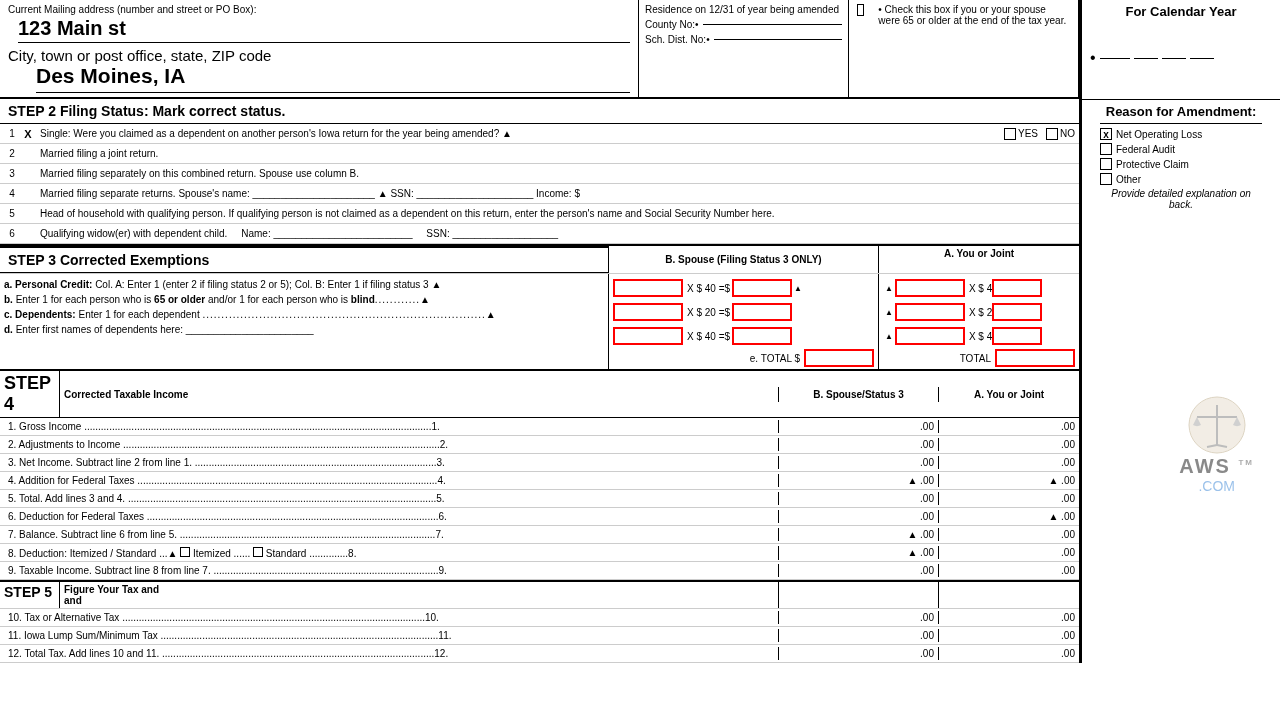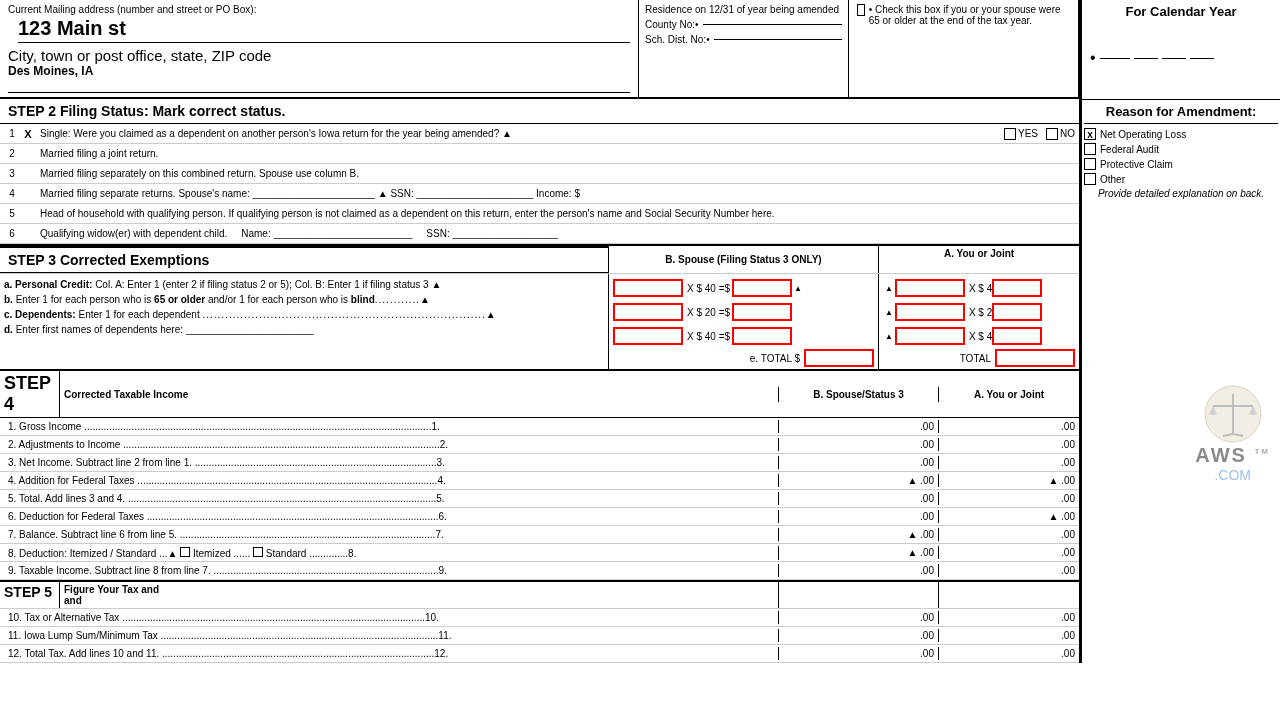--- a/index.html
+++ b/index.html
@@ -44,25 +44,25 @@
       margin-top: 2px;
       margin-left: 10px;
       border-bottom: 1px solid #000;
       padding-bottom: 2px;
     }
     .city-label {
       font-size: 15px;
       margin-top: 4px;
     }
     .city-value {
-      font-size: 12px;
-      font-weight: bold;
-      margin-left: 0;
-      border-bottom: 1px solid #000;
-      padding-bottom: 14px;
+      font-size: 21px;
+      font-weight: bold;
+      margin-left: 28px;
+      border-bottom: 1px solid #000;
+      padding-bottom: 4px;
     }
     .residence-block {
       width: 210px;
       padding: 4px 6px;
       border-right: 1px solid #000;
       font-size: 10px;
     }
     .county-block {
       margin-top: 0;
     }
@@ -208,21 +208,21 @@
       width: 140px;
       display: flex;
       align-items: center;
       justify-content: flex-end;
       padding: 1px 4px;
       font-size: 10px;
     }
 
     
     .right-top {
-      padding: 4px 2px;
+      padding: 4px 18px;
       font-size: 10px;
     }
     .right-title {
       font-weight: bold;
       font-size: 13px;
       text-align: center;
       border-bottom: 1px solid #000;
       padding-bottom: 4px;
       margin-bottom: 4px;
     }
@@ -282,21 +282,21 @@
             <span class="county-line"></span>
           </div>
           <div class="county-row">
             <span>Sch. Dist. No:</span>
             <span> •</span>
             <span class="county-line"></span>
           </div>
         </div>
       </div>
       <div class="checkbox-block">
-        <div style="display:flex;align-items:flex-start;gap:4px;">
+        <div style="display:flex;align-items:flex-start;gap:14px;">
           <div class="cb"></div>
           <div>• Check this box if you or your spouse were 65 or older at the end of the tax year.</div>
         </div>
       </div>
     </div>
 
     <div class="step2-header">STEP 2 Filing Status: Mark correct status.</div>
 
     <div>
 
@@ -562,21 +562,21 @@
         <span>Protective Claim</span>
       </div>
       <div class="amendment-row">
         <div class="amendment-cb"></div>
         <span>Other</span>
       </div>
       <div class="provide-detail">Provide detailed explanation on back.</div>
     </div>
 
     <div style="position:relative;height:300px;">
-      <div style="position:absolute;bottom:20px;right:10px;opacity:0.55;">
+      <div style="position:absolute;bottom:20px;right:26px;opacity:0.55;">
 
         <svg width="60" height="60" viewBox="0 0 60 60" style="display:block;margin:0 auto;">
           <circle cx="30" cy="30" r="28" fill="#e8e0d0" stroke="#c0b090" stroke-width="1"></circle>
           <line x1="30" y1="10" x2="30" y2="50" stroke="#888" stroke-width="2"></line>
           <line x1="10" y1="22" x2="50" y2="22" stroke="#888" stroke-width="2"></line>
           <path d="M10 22 L6 30 A8 8 0 0 0 14 30 Z" fill="#aaa"></path>
           <path d="M50 22 L46 30 A8 8 0 0 0 54 30 Z" fill="#aaa"></path>
           <line x1="30" y1="50" x2="20" y2="52" stroke="#888" stroke-width="2"></line>
           <line x1="30" y1="50" x2="40" y2="52" stroke="#888" stroke-width="2"></line>
         </svg>

